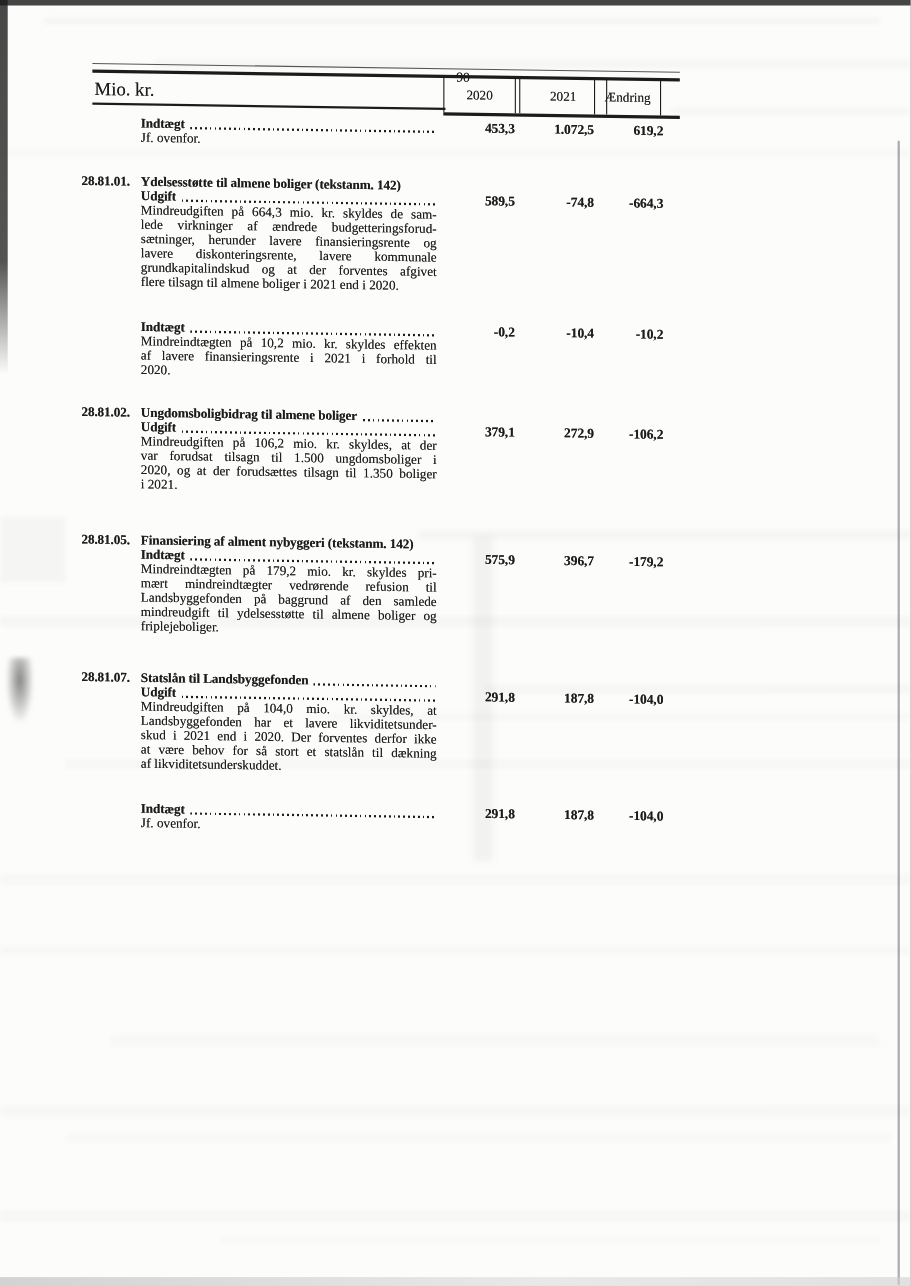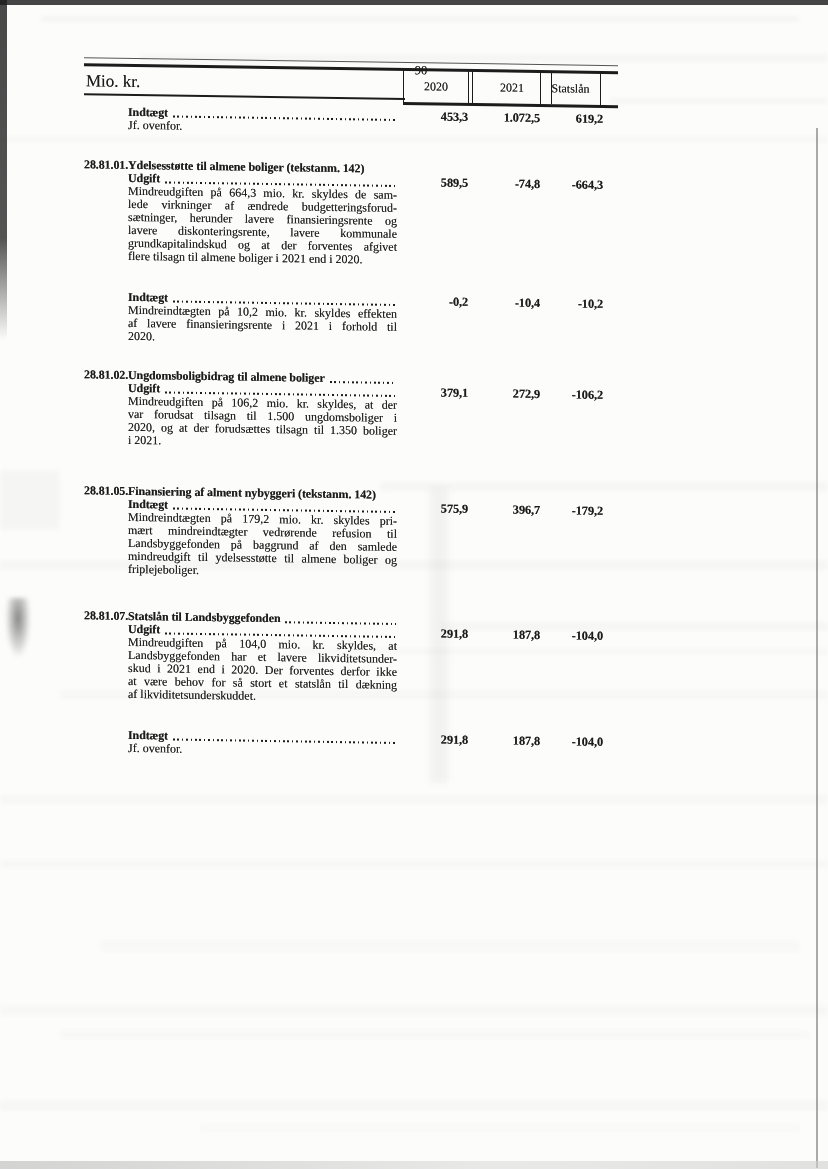--- a/index.html
+++ b/index.html
@@ -32,21 +32,21 @@
   .rule.miobot{left:0;top:36px;width:321px;height:2px;}
   .rule.boxbot{left:319px;top:40px;width:215px;height:2.5px;}
   .mio{position:absolute;left:2px;top:14px;font-size:17px;}
   .hcell{position:absolute;top:8px;height:32px;border-left:1.5px solid #1c1c1c;border-right:1.5px solid #1c1c1c;
          display:flex;align-items:center;justify-content:center;font-size:12px;padding-top:0;box-sizing:border-box;}
   .hc1{left:319px;width:66px;}
   .hc2{left:388px;width:80px;}
   .hc3{left:456px;width:61px;}
   
   .block{position:absolute;left:72px;width:540px;}
-  .code{position:absolute;left:12px;top:0;width:54px;font-weight:bold;font-size:12px;letter-spacing:-.1px;line-height:13px;}
+  .code{position:absolute;left:2px;top:0;width:54px;font-weight:bold;font-size:12px;letter-spacing:-.1px;line-height:13px;}
   .bcontent{margin-left:56px;width:269px;}
   .title-row{display:flex;white-space:nowrap;font-weight:bold;font-size:12px;letter-spacing:-.1px;line-height:13px;}
   .vrow{position:relative;display:flex;width:269px;line-height:13px;height:13px;}
   .rlabel{font-weight:bold;font-size:12px;letter-spacing:-.1px;white-space:nowrap;}
   .leader{flex:1;align-self:flex-end;height:2.2px;margin:0 1px 2px 5px;
           background-image:repeating-linear-gradient(to right,#1b1b1b 0,#1b1b1b 1.6px,transparent 1.6px,transparent 4.4px);}
   .val{position:absolute;top:0;width:80px;text-align:right;font-weight:bold;font-size:12.3px;letter-spacing:-.1px;}
   .v1{left:260px;} .v2{left:332px;} .v3{left:395px;}
   .body{width:269px;}
   .bline{width:269px;white-space:nowrap;text-align:justify;text-align-last:justify;line-height:13px;font-size:12px;}
@@ -86,21 +86,21 @@
 
     <div class="pagenum">90</div>
 
     <div class="thead">
       <div class="rule thin"></div>
       <div class="rule main"></div>
       <div class="mio">Mio. kr.</div>
       <div class="rule miobot"></div>
       <div class="hcell hc1">2020</div>
       <div class="hcell hc2">2021</div>
-      <div class="hcell hc3">Statslån</div>
+      <div class="hcell hc3">Ændring</div>
       <div class="rule boxbot"></div>
     </div>
 
     <div class="block" style="top:104px">
       <div class="bcontent">
         <div class="vrow">
           <span class="rlabel">Indtægt</span>
           <span class="leader"></span>
           <span class="val v1">453,3</span>
           <span class="val v2">1.072,5</span>

